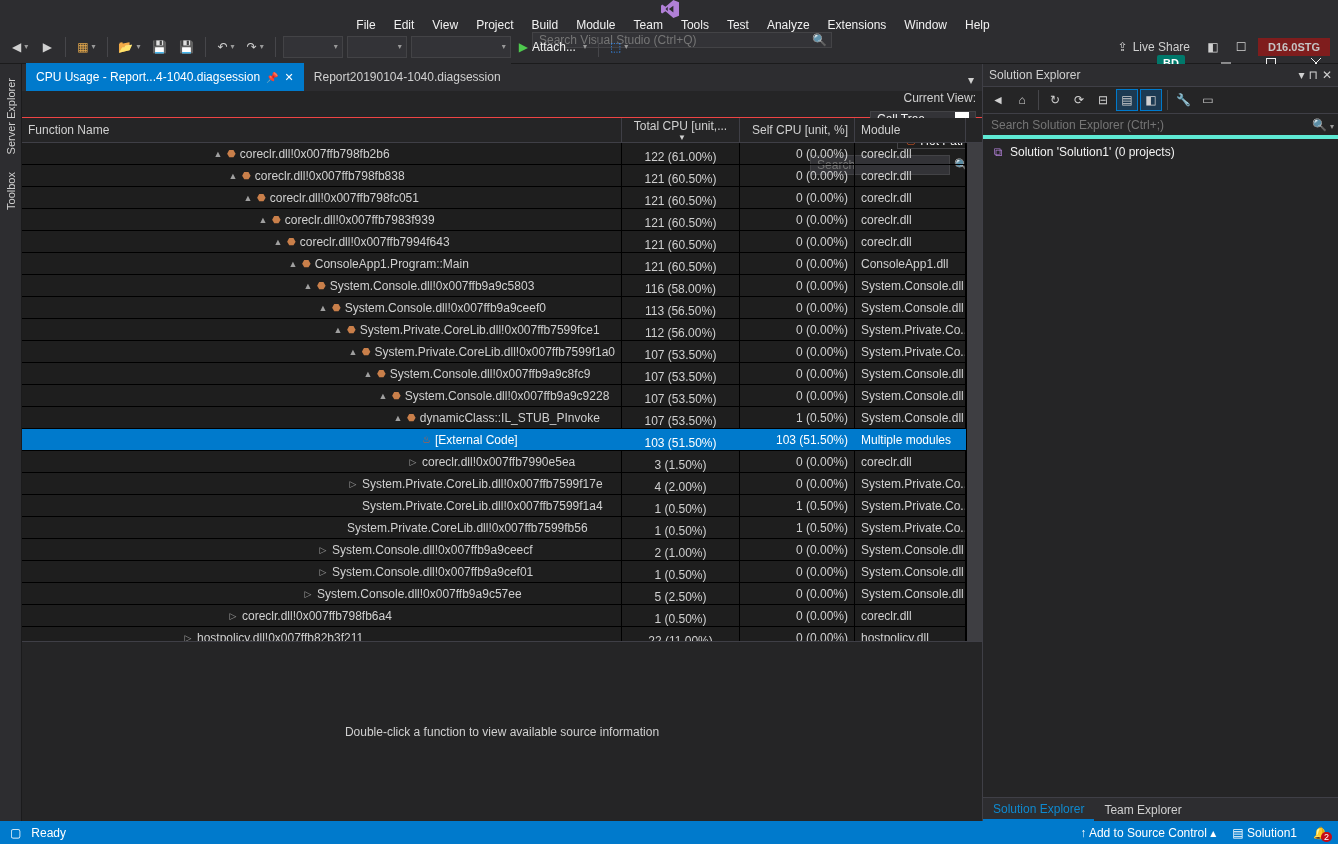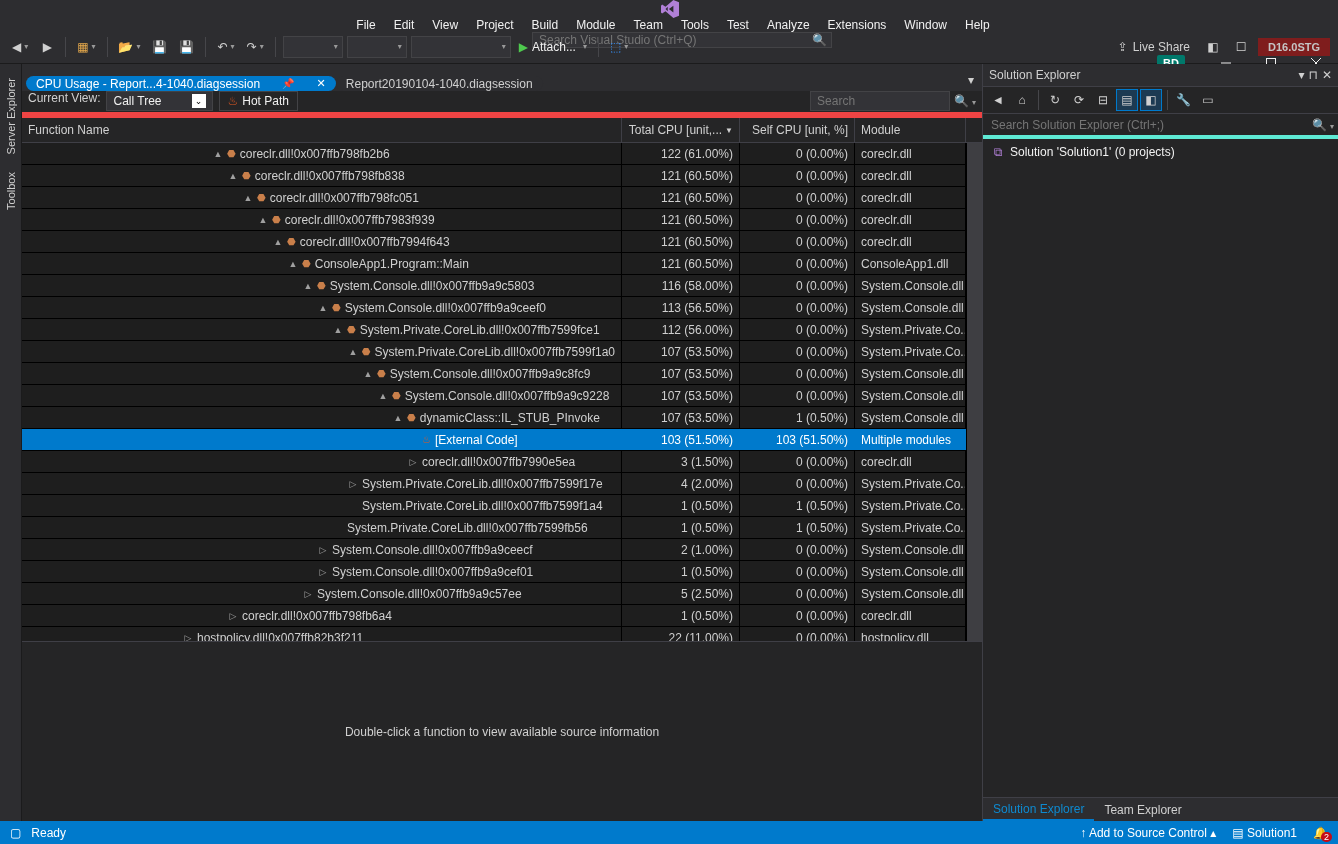--- a/index.html
+++ b/index.html
@@ -25,39 +25,39 @@
   .attach .play { color:#4ec94e; }
   .toolbar-right { margin-left:auto; display:flex; align-items:center; gap:6px; }
   .live-share { display:flex; align-items:center; gap:5px; color:#d0d0d0; padding:0 6px; }
   .stg { background:#7f1d1d; color:#c5c5c5; padding:3px 10px; font-size:11px; font-weight:600; }
   
   .main { display:flex; height:calc(844px - 30px - 34px - 23px); }
   .left-rail { width:22px; background:#2d2d30; border-right:1px solid #1b1b1c; display:flex; flex-direction:column; align-items:center; padding-top:6px; gap:2px; }
   .rail-tab { writing-mode:vertical-rl; transform:rotate(180deg); color:#d0d0d0; padding:8px 2px; font-size:11px; }
   .doc-area { flex:1; display:flex; flex-direction:column; background:#1e1e1e; min-width:0; }
   .doc-tabs { height:27px; background:#2d2d30; display:flex; align-items:flex-end; padding-left:4px; }
-  .doc-tab { height:15px; padding:0 10px; display:flex; align-items:center; gap:22px; color:#d0d0d0; background:#2d2d30;border-radius:12px; }
+  .doc-tab { height:28px; padding:0 10px; display:flex; align-items:center; gap:6px; color:#d0d0d0; background:#2d2d30; }
   .doc-tab.active { background:#007acc; color:#fff; }
   .doc-tab .pin { font-size:10px; }
   .doc-tab .close { font-size:11px; }
   .tab-chevron { margin-left:auto; width:22px; height:22px; display:flex; align-items:center; justify-content:center; color:#d0d0d0; }
-  .subtoolbar { height:27px; background:#252526; border-bottom:6px solid #ef4444; display:flex; align-items:flex-start; padding:0 6px; gap:6px; }
+  .subtoolbar { height:27px; background:#252526; border-bottom:1px solid #ef4444; display:flex; align-items:flex-end; padding:0 6px; gap:6px;flex-direction:column; }
   .sub-label { color:#d0d0d0; }
   .sub-combo { height:20px; background:#333337; border:1px solid #434346; display:flex; align-items:center; padding:0 6px; gap:30px; }
   .sub-combo .ddl { background:#fff; color:#000; width:14px; height:14px; display:flex; align-items:center; justify-content:center; font-size:9px; }
   .hotpath { display:flex; align-items:center; gap:4px; padding:0 8px; height:20px; border:1px solid #434346; }
   .hotpath .flame { color:#e25822; }
   .search-right { margin-left:auto; display:flex; align-items:center; gap:4px; }
   .search-right input { width:140px; height:20px; background:#333337; border:1px solid #434346; color:#999; padding:0 6px; outline:none; }
   
   .grid { flex:1; display:flex; flex-direction:column; min-height:0; }
   .grid-header { height:25px; background:#252526; border-bottom:1px solid #3f3f46; display:flex; color:#d0d0d0; }
   .col { display:flex; align-items:center; padding:0 6px; border-right:1px solid #3f3f46; overflow:hidden; white-space:nowrap; }
   .col-fn { flex:1; }
-  .col-total { width:118px; justify-content:flex-end; }
+  .col-total { width:118px; justify-content:flex-end;flex-direction:column; }
   .col-self { width:115px; justify-content:flex-end; }
   .col-mod { width:111px; }
   .grid-body { flex:1; overflow-y:auto; position:relative; }
   .row { height:22px; display:flex; align-items:center; color:#d0d0d0; border-bottom:1px solid #000; }
   .row.sel { background:#007acc; color:#fff; }
   .row .col { border-right:1px solid #000; height:100%; }
   .row.sel .col { border-right:1px solid #007acc; }
   .expander { width:12px; display:inline-block; text-align:center; color:#a0a0a0; font-size:9px; margin-right:3px; }
   .fn-icon { color:#c97f4a; font-size:10px; margin-right:4px; }
   .flame-icon { color:#e25822; font-size:10px; margin-right:4px; }

